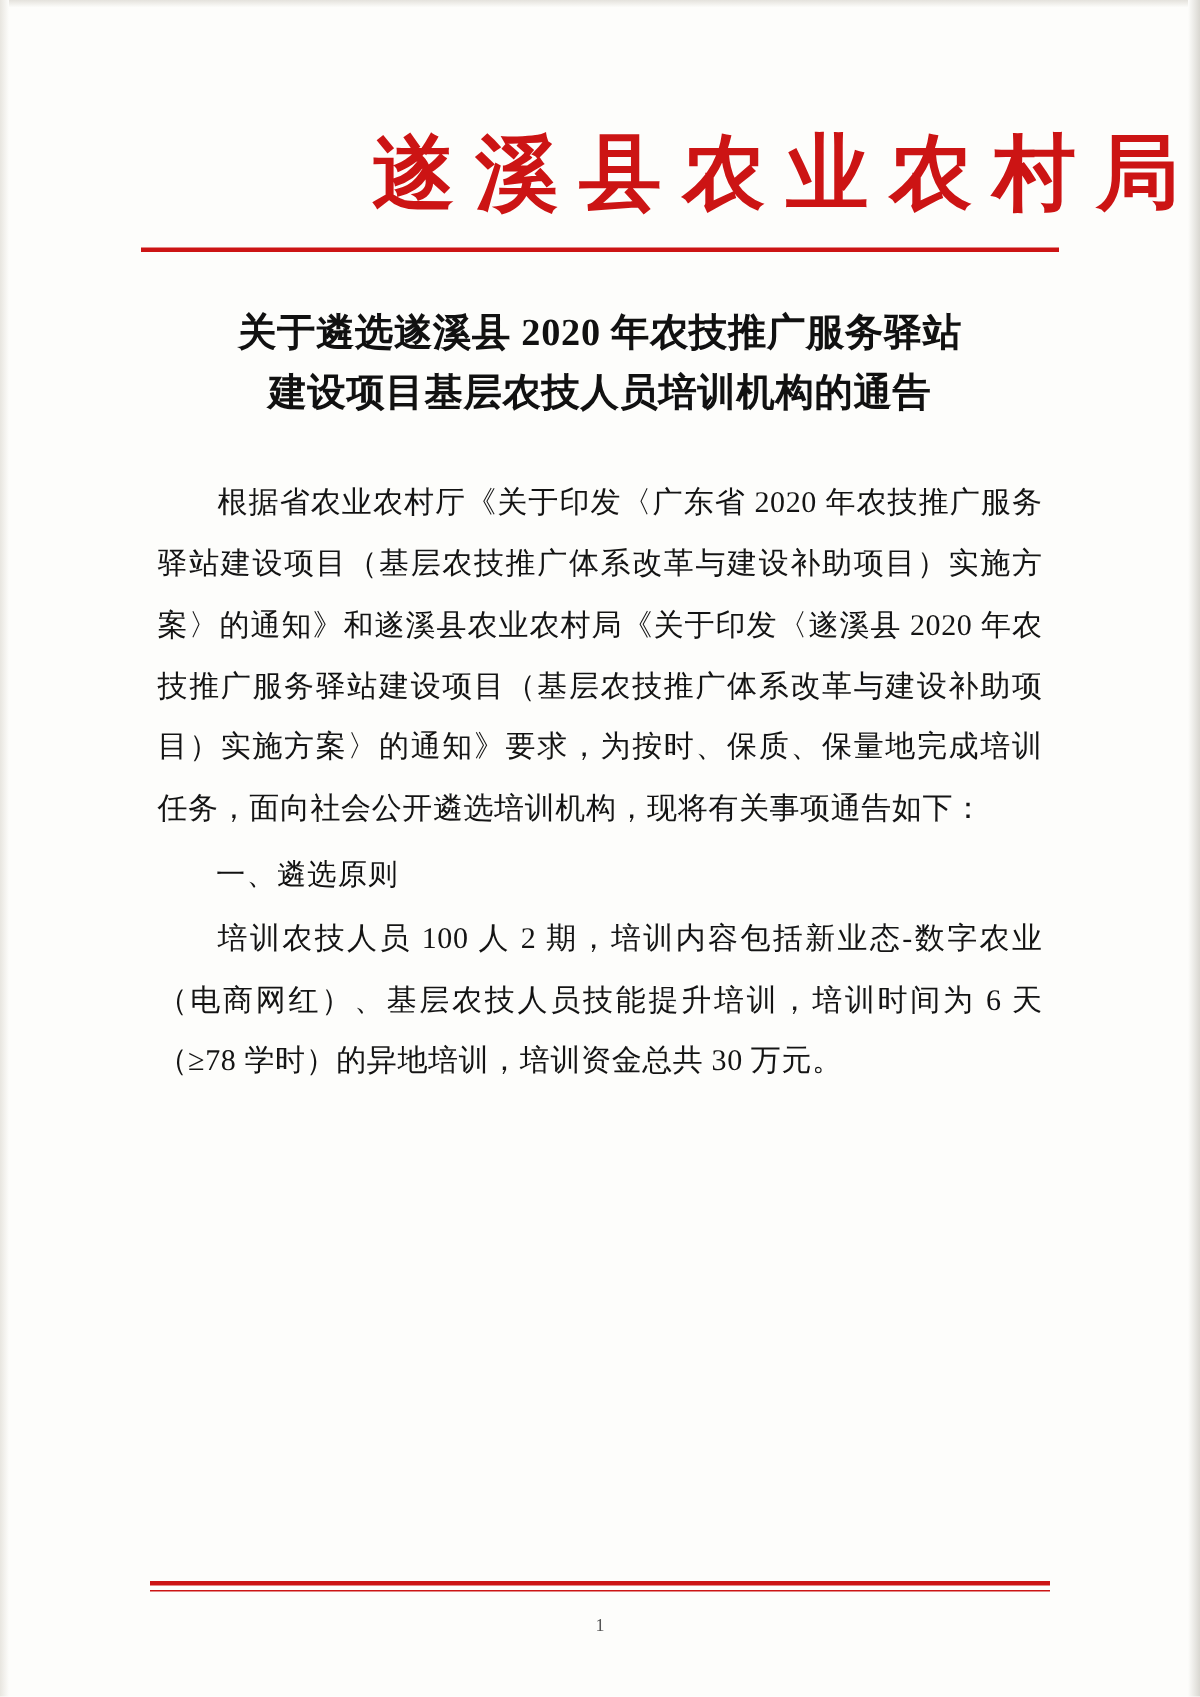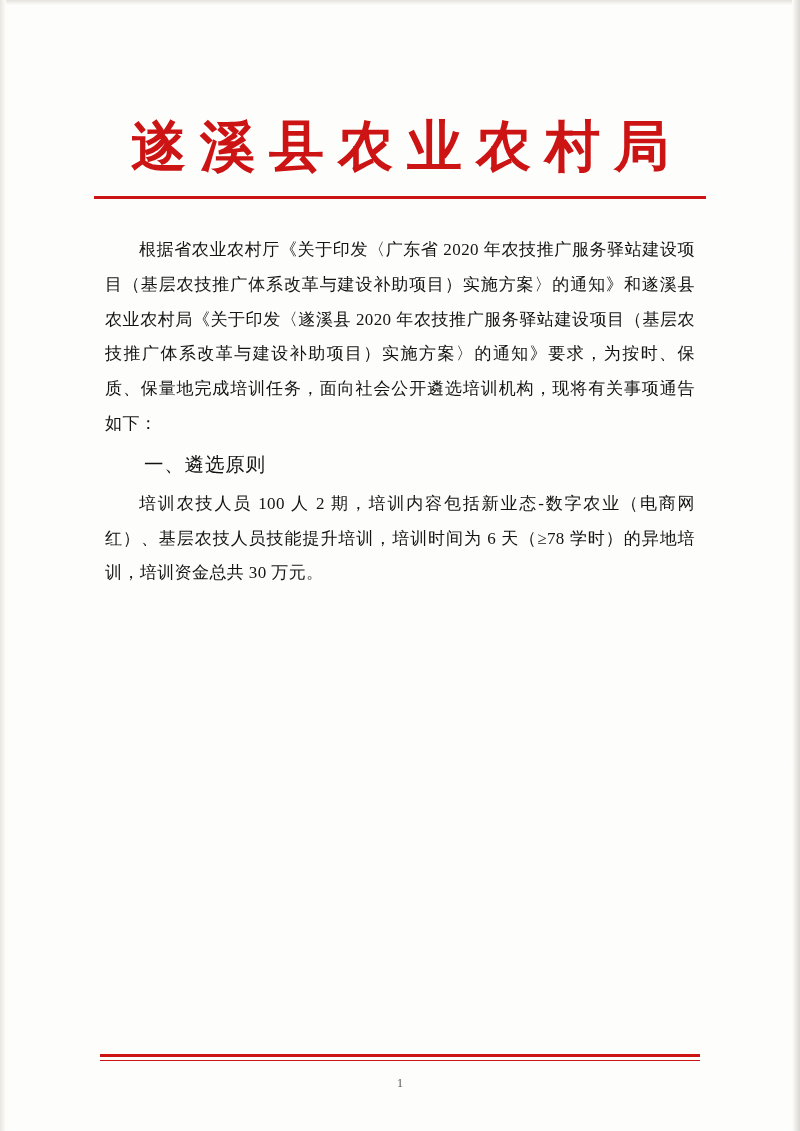--- a/index.html
+++ b/index.html
@@ -16,22 +16,22 @@
     overflow: hidden;
   }
   .page {
     width: 800px;
     height: 1131px;
     position: relative;
     background: #fdfdfb;
     box-sizing: border-box;
   }
   .masthead {
-    text-align: center;
-    padding-top: 115px;
+    text-align: right;
+    padding-top: 84px;
   }
   .masthead-title {
     color: #cc1414;
     font-family: "Liberation Serif", "DejaVu Serif", serif;
     font-weight: bold;
     font-size: 55px;
     letter-spacing: 14px;
     text-indent: 14px;
     line-height: 1.15;
     white-space: nowrap;
@@ -51,21 +51,21 @@
     line-height: 1.55;
     letter-spacing: 0.5px;
     color: #111111;
   }
   .body-block {
     margin: 34px auto 0 auto;
     width: 590px;
   }
   p.para {
     margin: 0 0 2px 0;
-    font-size: 17px;
+    font-size: 20px;
     line-height: 2.04;
     text-align: justify;
     text-justify: inter-ideograph;
     text-indent: 2em;
     letter-spacing: 0.4px;
     color: #141414;
   }
   p.heading {
     margin: 4px 0 2px 0;
     font-size: 19.5px;
@@ -131,20 +131,24 @@
 
   <div class="scan-edge-top"></div>
   <div class="scan-edge-left"></div>
   <div class="scan-edge-right"></div>
 
   <div class="masthead">
     <div class="masthead-title">遂溪县农业农村局</div>
     <div class="masthead-rule"></div>
   </div>
 
+  <div class="doc-title">
+    <div>关于遴选遂溪县 2020 年农技推广服务驿站</div>
+    <div>建设项目基层农技人员培训机构的通告</div>
+  </div>
 
   <div class="body-block">
     <p class="para">根据省农业农村厅《关于印发〈广东省 2020 年农技推广服务驿站建设项目（基层农技推广体系改革与建设补助项目）实施方案〉的通知》和遂溪县农业农村局《关于印发〈遂溪县 2020 年农技推广服务驿站建设项目（基层农技推广体系改革与建设补助项目）实施方案〉的通知》要求，为按时、保质、保量地完成培训任务，面向社会公开遴选培训机构，现将有关事项通告如下：</p>
     <p class="heading">一、遴选原则</p>
     <p class="para">培训农技人员 100 人 2 期，培训内容包括新业态-数字农业（电商网红）、基层农技人员技能提升培训，培训时间为 6 天（≥78 学时）的异地培训，培训资金总共 30 万元。</p>
   </div>
 
   <div class="footer-rules">
     <div class="footer-rule-thick"></div>
     <div class="footer-rule-thin"></div>

